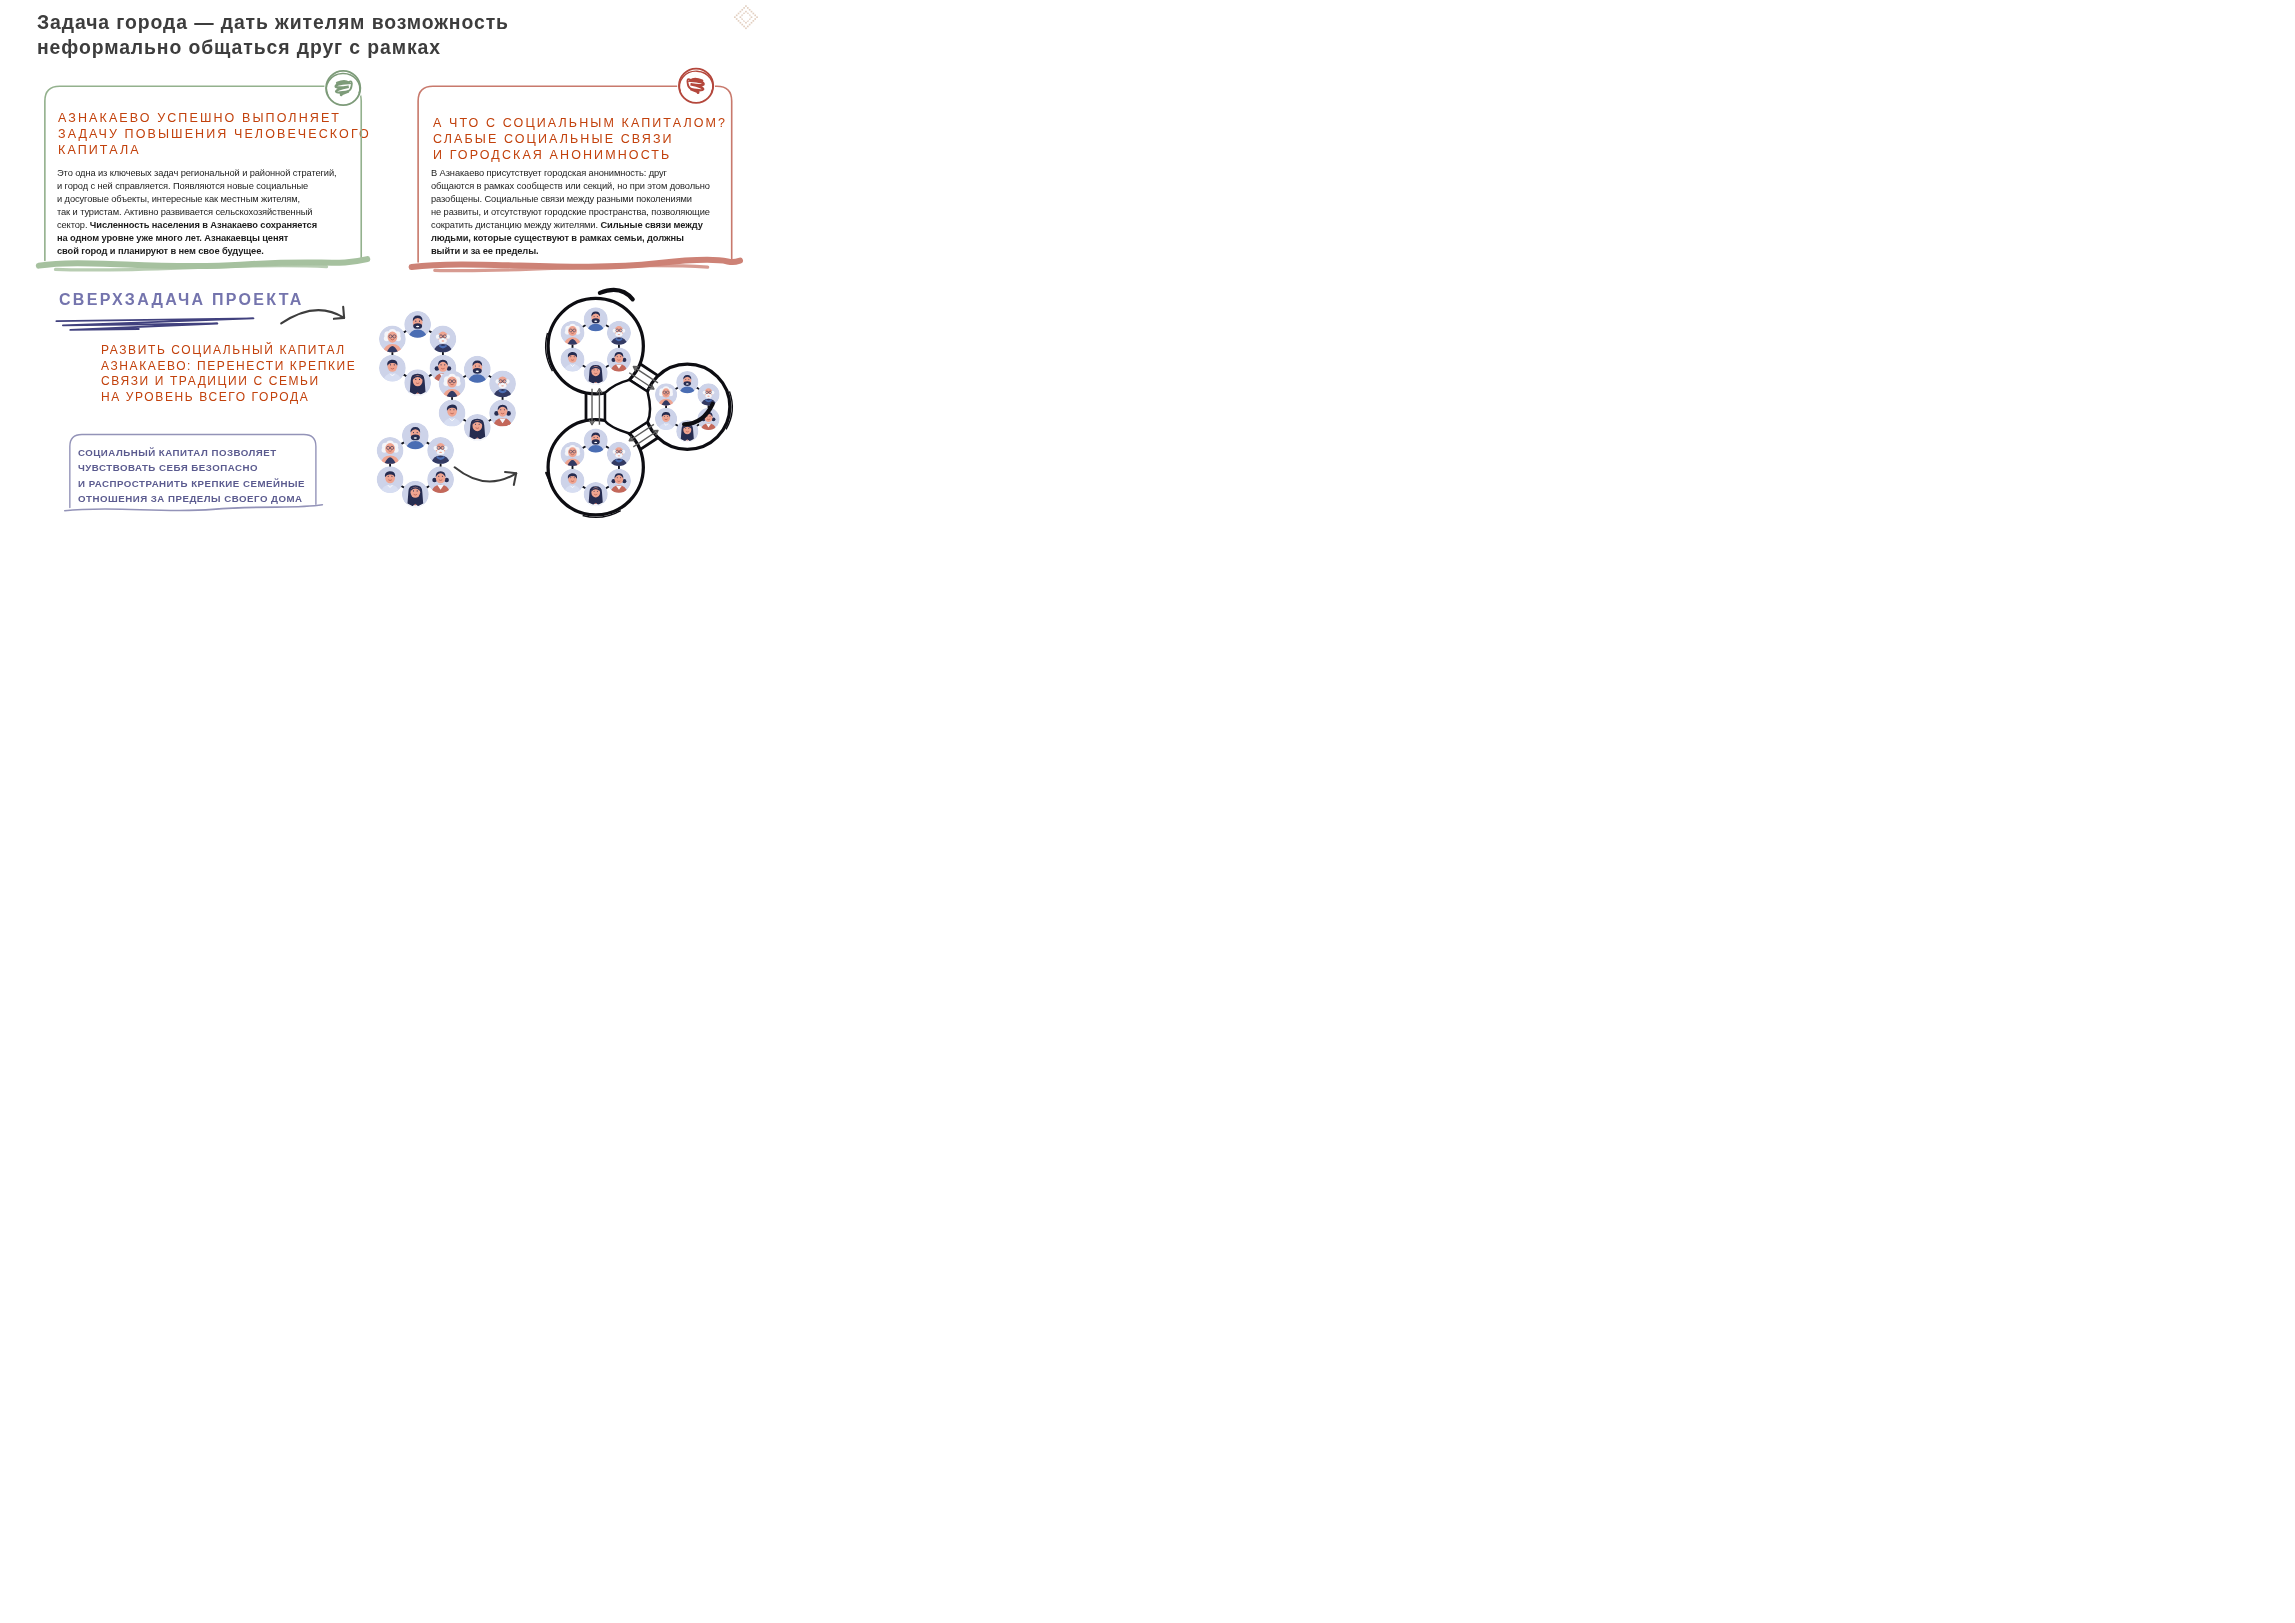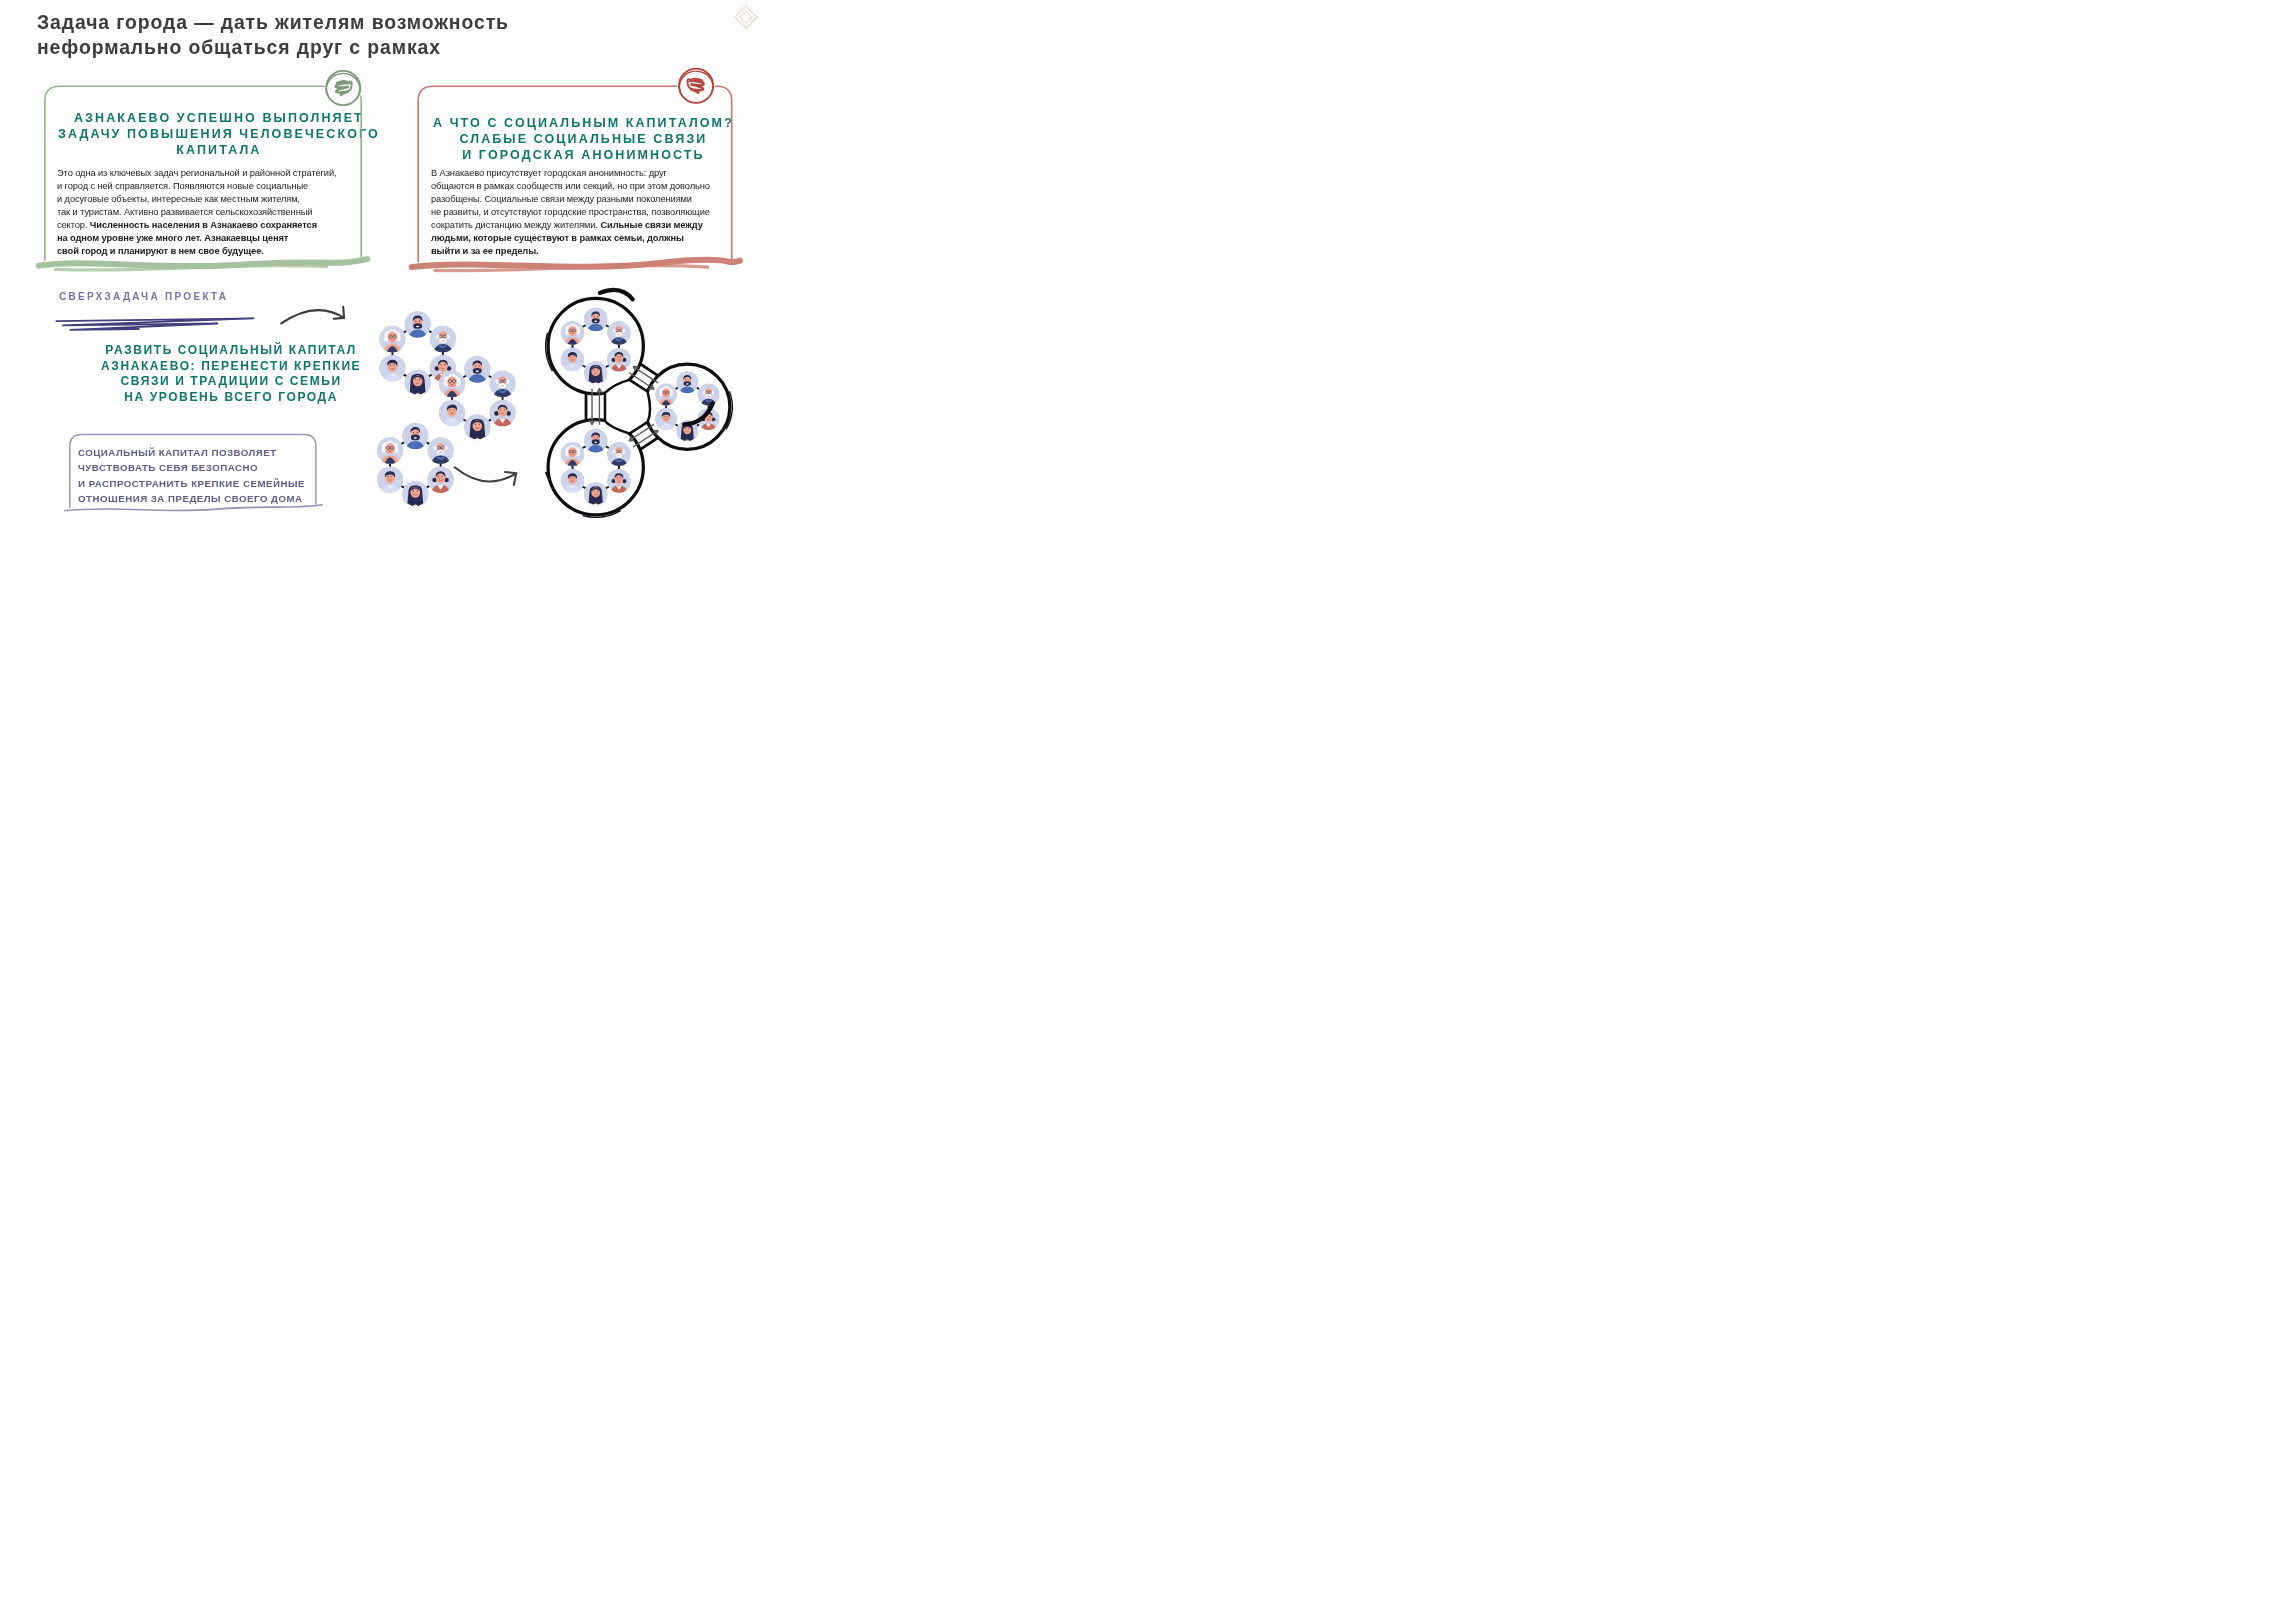--- a/index.html
+++ b/index.html
@@ -1,28 +1,28 @@
 <!DOCTYPE html>
 <html style="font-size:7.4px"><head>
 <meta charset="utf-8">
 <style>
   html,body{margin:0;padding:0;background:#ffffff;}
   #page{position:relative;width:765px;height:541px;background:#fff;overflow:hidden;
         font-family:"Liberation Sans",sans-serif;}
   .abs{position:absolute;white-space:pre-line;}
   #title{left:37px;top:10.2px;font-size:19.4px;line-height:24.5px;font-weight:800;
          color:#3d3d3d;letter-spacing:0.9px;}
-  .hand{font-weight:700;color:#0f766e;text-align:center;}
+  .hand{font-weight:400;color:#c2410c;}
   #green-heading{left:58px;top:110px;font-size:12.5px;line-height:16px;letter-spacing:2.1px;}
   #red-heading{left:433px;top:115px;font-size:12.5px;line-height:16px;letter-spacing:2.1px;}
   .bodytxt{font-size:9.3px;line-height:13px;color:#1c1c1c;letter-spacing:-0.1px;width:315px;}
   #green-body{left:57px;top:167px;}
   #red-body{left:431px;top:167px;}
   .bodytxt b{font-weight:700;}
-  #overtask-heading{left:59px;top:291px;font-size:10px;letter-spacing:2.3px;
+  #overtask-heading{left:59px;top:291px;font-size:16px;letter-spacing:2.3px;
                     color:#7474ad;font-weight:700;}
   #overtask-desc{left:59px;top:343px;font-size:12px;line-height:15.7px;letter-spacing:1.6px;margin-left:42px;}
   #note-text{left:78px;top:445px;font-size:9.7px;line-height:15.3px;letter-spacing:0.5px;
              color:#5b5b8f;font-weight:700;}
   #art{position:absolute;left:0;top:0;pointer-events:none;}
 </style>
 </head>
 <body>
 
 <div id="page">

